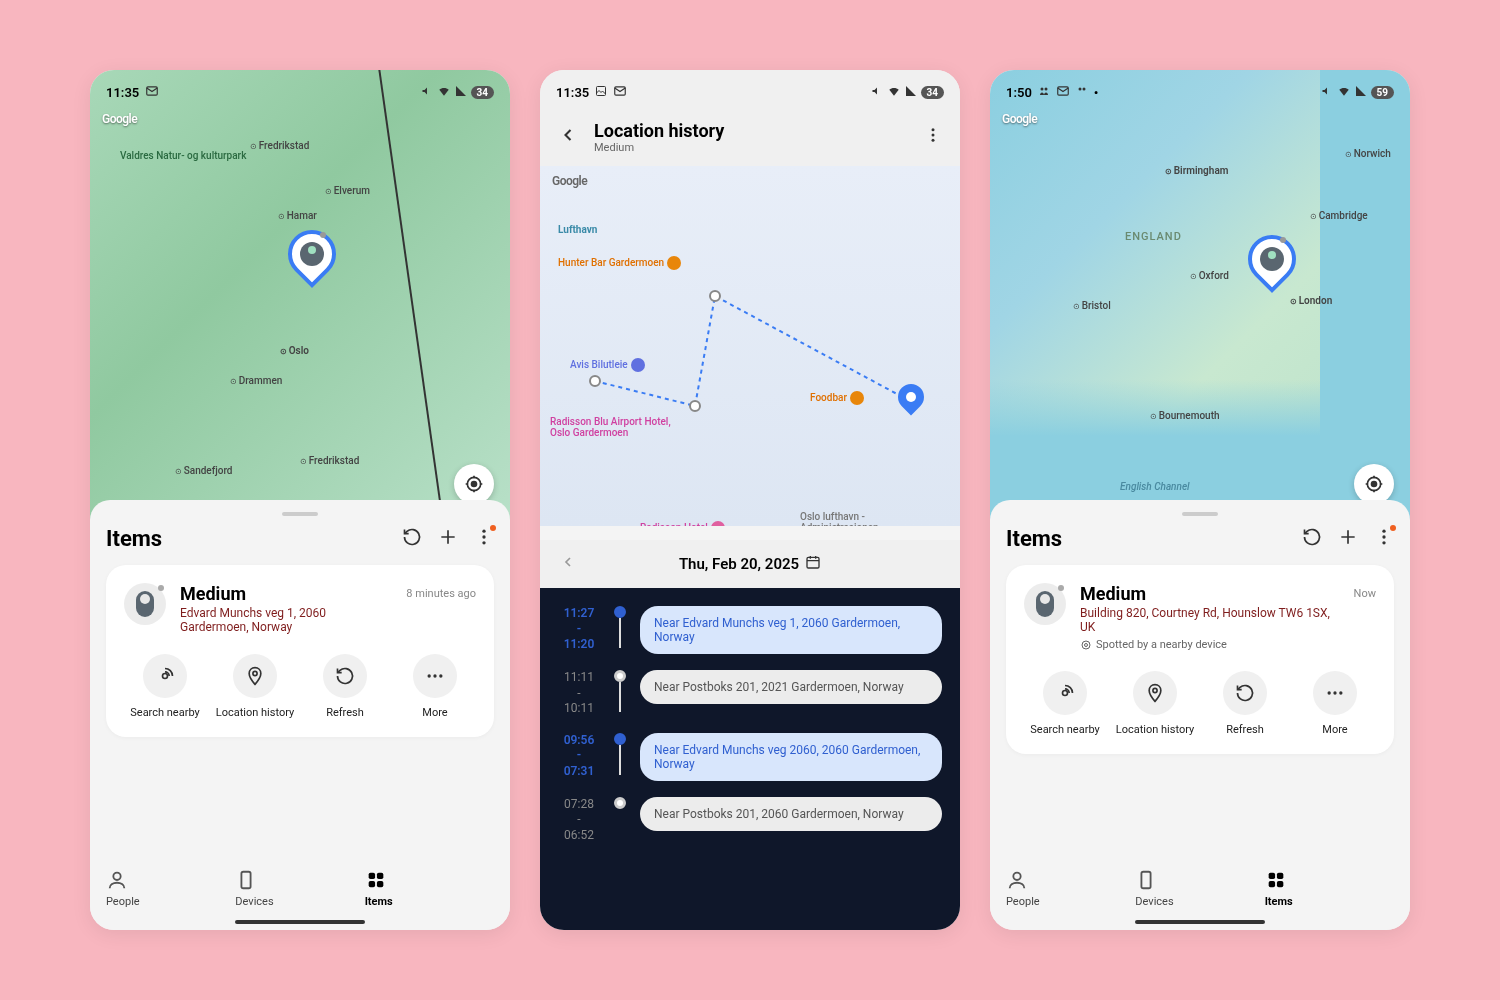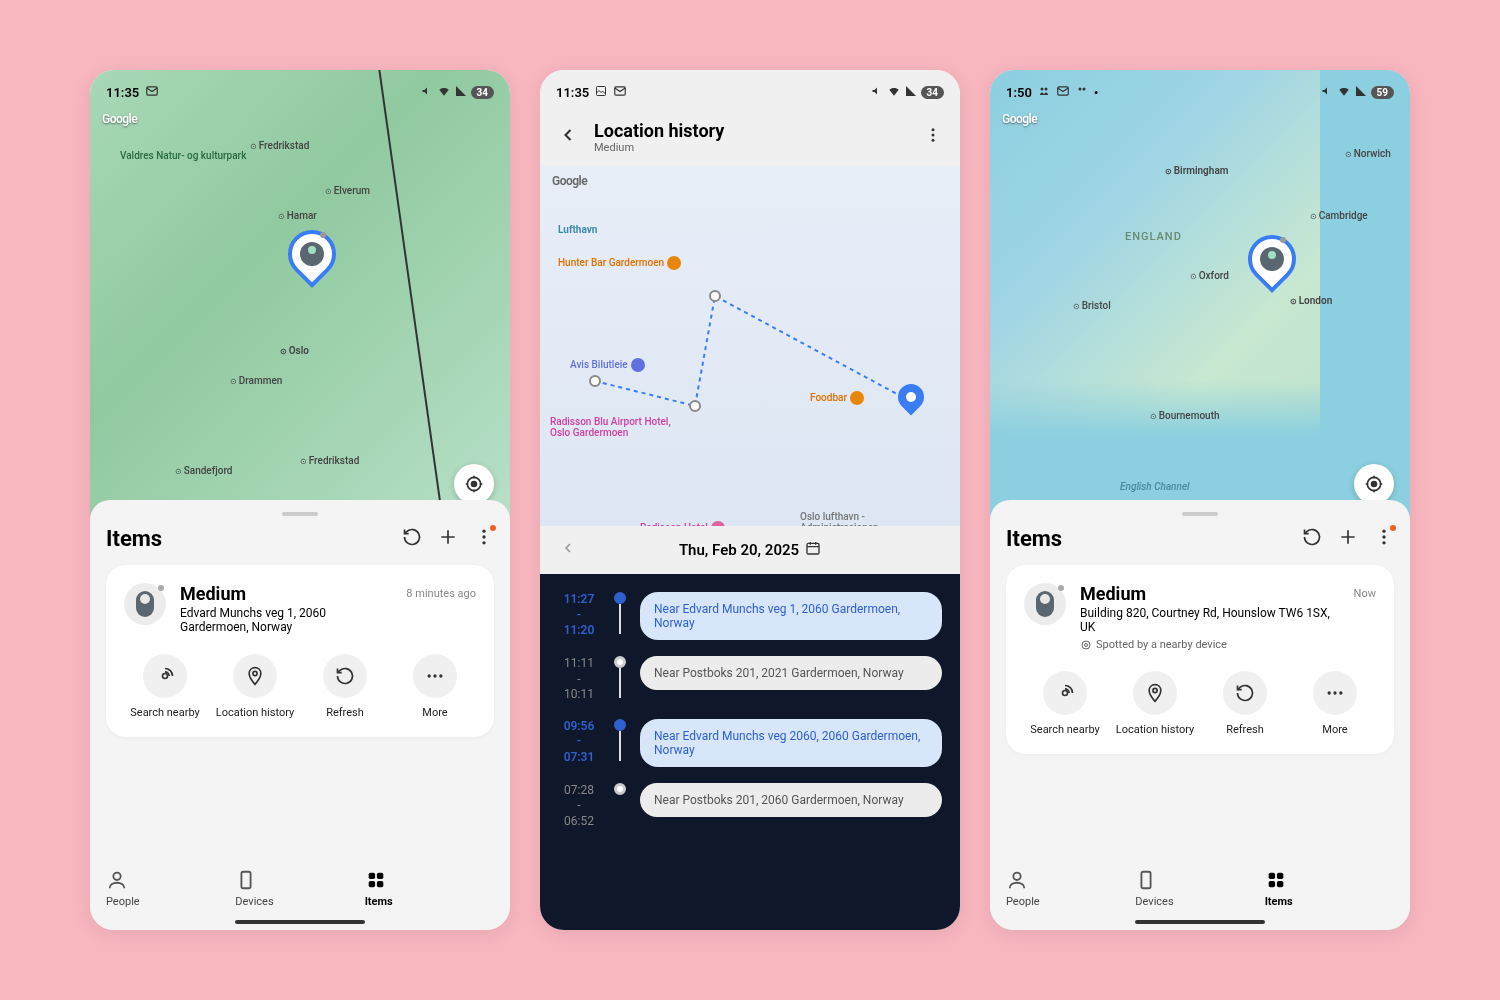--- a/index.html
+++ b/index.html
@@ -41,40 +41,40 @@
   .dots-badge { position: relative; }
   .dots-badge::after { content: ''; position: absolute; top: -2px; right: -2px; width: 6px; height: 6px; border-radius: 50%; background: #f06020; }
   .card { background: #fff; border-radius: 20px; padding: 18px; box-shadow: 0 1px 4px rgba(0,0,0,0.04); }
   .card-top { display: flex; gap: 14px; align-items: flex-start; }
   .tag-avatar { width: 42px; height: 42px; border-radius: 50%; background: #ececec; display: flex; align-items: center; justify-content: center; position: relative; }
   .tag-avatar::after { content: ''; position: absolute; top: 2px; right: 2px; width: 6px; height: 6px; border-radius: 50%; background: #aaa; }
   .tag-icon { width: 18px; height: 26px; border-radius: 9px; background: #5a6670; position: relative; }
   .tag-icon::after { content: ''; position: absolute; width: 10px; height: 10px; border-radius: 50%; background: #e8e8e8; top: 3px; left: 4px; }
   .card-info { flex: 1; }
   .card-name { font-size: 18px; font-weight: 700; }
-  .card-addr { font-size: 12px; color: #000000; margin-top: 2px; }
+  .card-addr { font-size: 12px; color: #7f1d1d; margin-top: 2px; }
   .card-spotted { font-size: 11px; color: #666; margin-top: 4px; display: flex; align-items: center; gap: 4px; }
   .card-time { font-size: 11px; color: #888; margin-top: 4px; }
   .card-actions { display: grid; grid-template-columns: repeat(4, 1fr); gap: 8px; margin-top: 20px; }
   .action-btn { display: flex; flex-direction: column; align-items: center; gap: 8px; }
   .action-circle { width: 44px; height: 44px; border-radius: 50%; background: #f0f0f0; display: flex; align-items: center; justify-content: center; }
   .action-label { font-size: 11px; color: #222; white-space: nowrap; }
   
   .bottom-nav { display: grid; grid-template-columns: repeat(3,1fr); padding: 14px 0 8px; margin-top: auto; }
   .nav-item { display: flex; flex-direction: column; align-items: flex-start; gap: 4px; }
   .nav-icon { width: 22px; height: 22px; display: flex; align-items: center; justify-content: center; }
   .nav-label { font-size: 11px; color: #444; }
   .nav-item.active .nav-label { font-weight: 700; color: #000; }
   .home-bar { width: 130px; height: 4px; background: #333; border-radius: 2px; margin: 4px auto 6px; }
   
   .header-bar { padding: 50px 18px 12px; display: flex; align-items: center; gap: 16px; background: #f0f0f0; }
   .header-title { font-size: 18px; font-weight: 700; }
   .header-sub { font-size: 11px; color: #666; }
   .hist-map { height: 360px; position: relative; }
-  .hist-date { display: flex; align-items: center; justify-content: center; gap: 6px; padding: 14px 0; font-size: 15px; font-weight: 600; background: #f0f0f0; }
+  .hist-date { display: flex; align-items: center; justify-content: center; gap: 6px; padding: 14px 0; font-size: 15px; font-weight: 600; background: #f0f0f0; margin-top: 14px; }
   .hist-date .chev { position: absolute; left: 20px; color: #999; }
   .hist-list { flex: 1; background: #0f172a; padding: 10px 18px; overflow: hidden; }
   .hist-row { display: flex; gap: 12px; padding: 8px 0; align-items: flex-start; }
   .hist-time { width: 42px; font-size: 12px; text-align: center; line-height: 1.3; }
   .hist-time.blue { color: #3060d0; font-weight: 600; }
   .hist-time.gray { color: #888; }
   .hist-dot-col { width: 16px; display: flex; flex-direction: column; align-items: center; }
   .hist-dot { width: 12px; height: 12px; border-radius: 50%; border: 3px solid #ccc; background: #fff; }
   .hist-dot.blue { border-color: #3060d0; background: #3060d0; width:12px; height:12px; }
   .hist-line { width: 2px; flex: 1; background: #ddd; min-height: 30px; }

